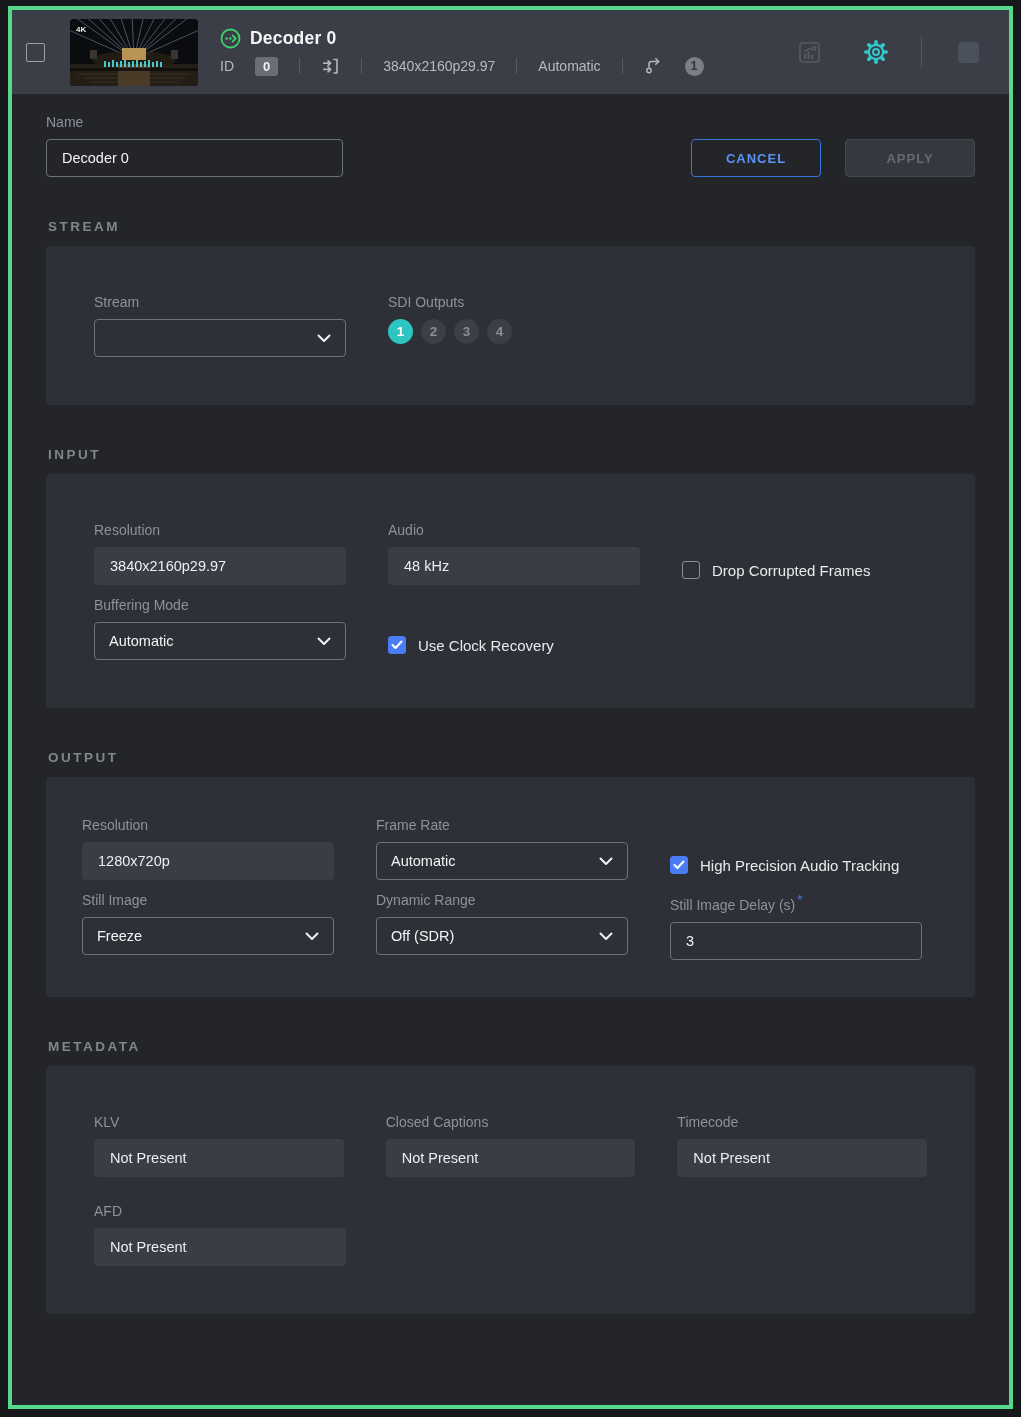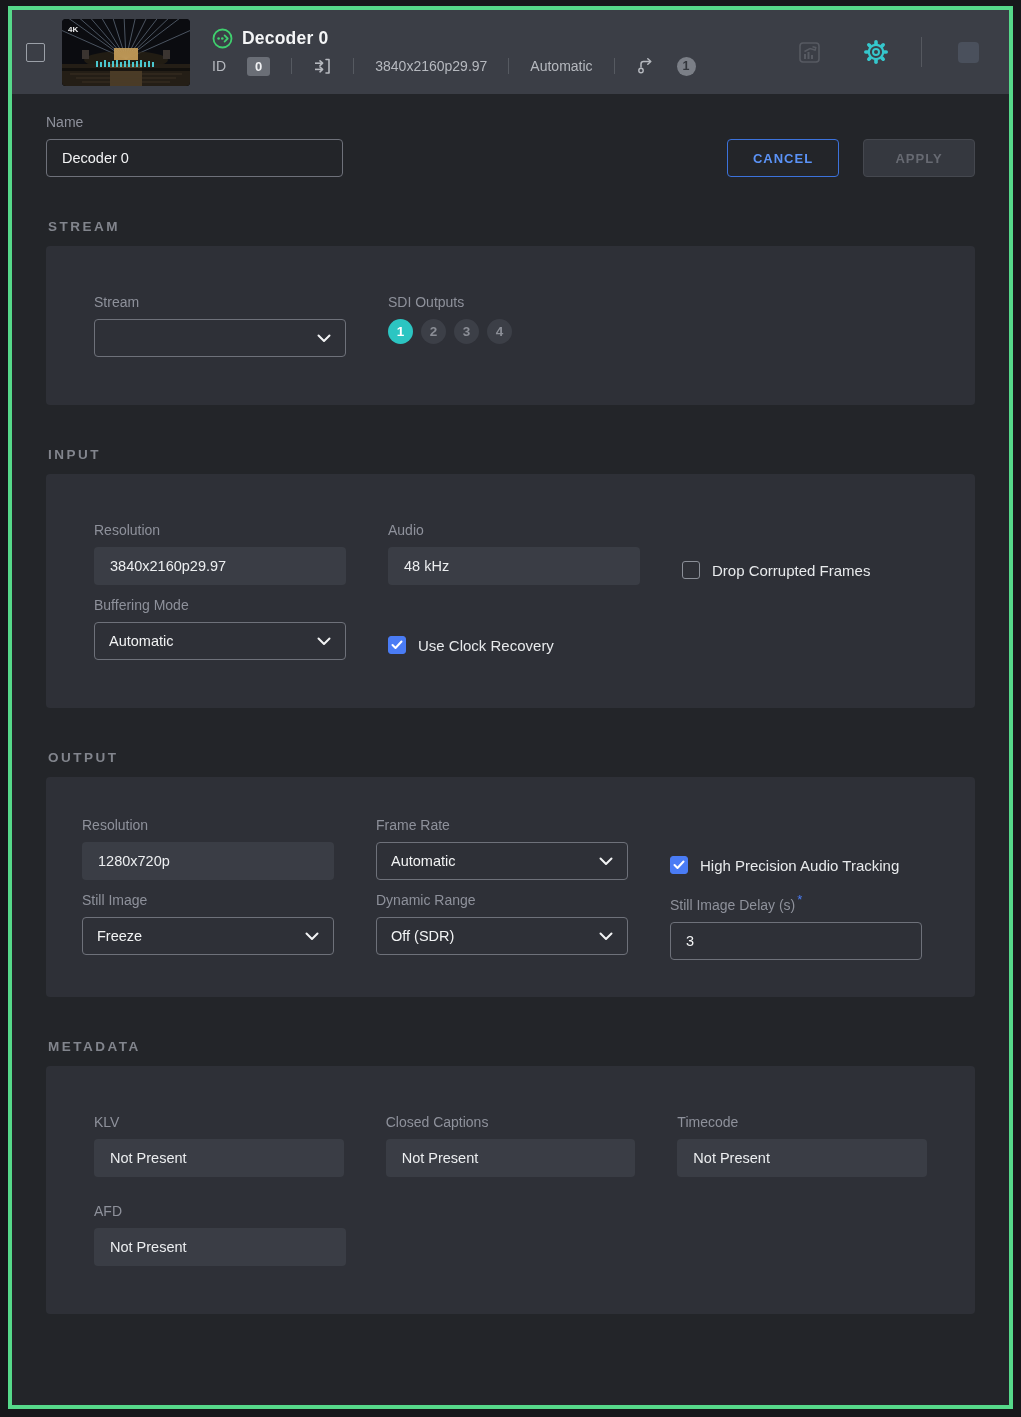--- a/index.html
+++ b/index.html
@@ -5,21 +5,21 @@
   * { box-sizing: border-box; margin: 0; padding: 0; }
   html,body { width:1021px; height:1417px; background:#17181b; overflow:hidden;
     font-family:"Liberation Sans", sans-serif; }
   .card { position:absolute; left:8px; top:6px; width:1005px; height:1403px;
     border:4px solid #56d98a; background:#232529; }
 
   
   .topbar { height:84px; background:#3b3e46; display:flex; align-items:center; }
   .sel-box { width:19px; height:19px; border:1.5px solid #9ba0a8; border-radius:2px;
     margin-left:14px; flex:0 0 auto; }
-  .thumb { width:128px; height:67px; border-radius:4px; overflow:hidden; margin-left:17px;
+  .thumb { width:128px; height:67px; border-radius:4px; overflow:hidden; margin-left:25px;
     background:#0b0c10; flex:0 0 auto; }
   .title-block { margin-left:22px; }
   .title-row { display:flex; align-items:center; gap:9px; }
   .title { color:#f4f5f6; font-size:17.5px; font-weight:700; letter-spacing:.2px; }
   .meta-row { display:flex; align-items:center; gap:21px; margin-top:7px;
     color:#b6b9bf; font-size:14px; }
   .id-badge { background:#6a6e76; color:#f0f1f3; font-size:13px; font-weight:600;
     border-radius:3px; padding:2px 8px; }
   .vsep { width:1px; height:16px; background:#565a61; }
   .count-badge { width:19px; height:19px; border-radius:50%; background:#7b7f87;
@@ -31,21 +31,21 @@
   .stop-btn { width:21px; height:21px; background:#4a505c; border:none; border-radius:4px; cursor:pointer; }
 
   
   main { padding:0 34px; }
   .name-row { display:flex; align-items:flex-end; margin-top:20px;gap:32px; }
   .field-label { color:#8e919b; font-size:14px; margin-bottom:9px; display:block; }
   .text-input { width:297px; height:38px; background:transparent; border:1px solid #6e717a;
     border-radius:4px; color:#f2f3f4; font-size:14.5px; padding:0 15px;
     font-family:"Liberation Sans", sans-serif; }
   .btns { margin-left:auto; display:flex; gap:24px; }
-  .btn { width:112px; height:38px; border-radius:4px; font-size:13px; letter-spacing:1px;
+  .btn { width:130px; height:38px; border-radius:4px; font-size:13px; letter-spacing:1px;
     font-weight:700; cursor:pointer; font-family:"Liberation Sans", sans-serif; }
   .btn-cancel { background:transparent; border:1px solid #3c72db; color:#5b93f7; }
   .btn-apply { background:#35383f; border:1px solid #45484f; color:#676a72; }
 
   .section { margin-top:42px; }
   .section-h { color:#82858d; font-size:13.5px; font-weight:600; letter-spacing:2.5px;
     margin-bottom:12px; margin-left:2px; }
   .panel { background:#2e3037; border-radius:4px; padding:48px; }
   .panel.tight { padding:40px 36px 37px 36px; }
   .row { display:flex; gap:42px; }

